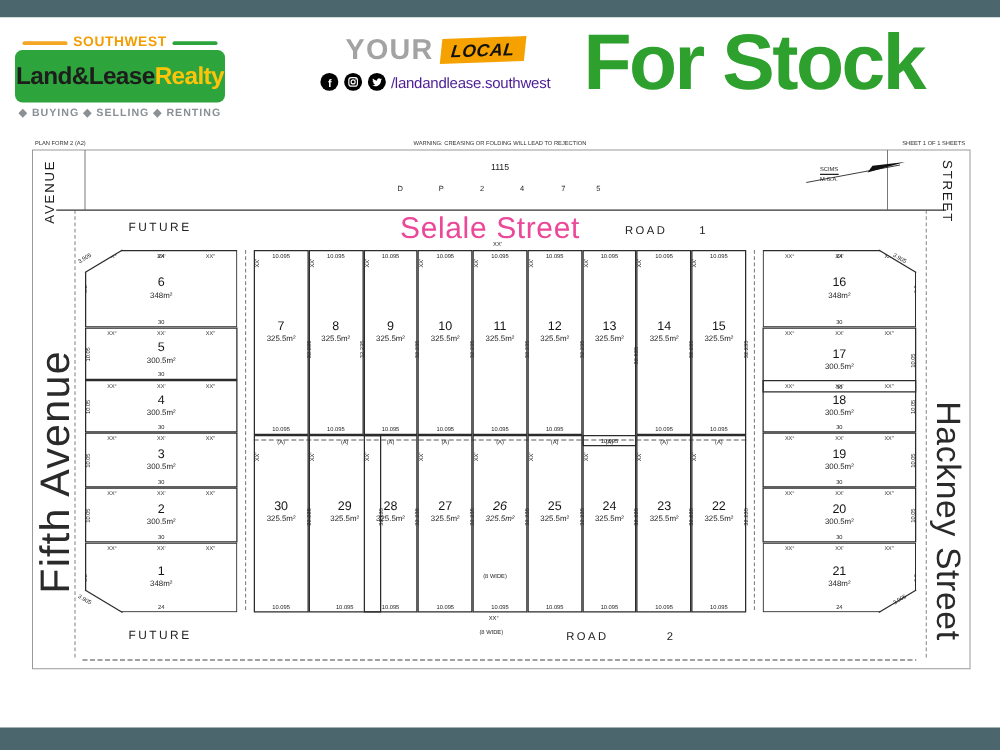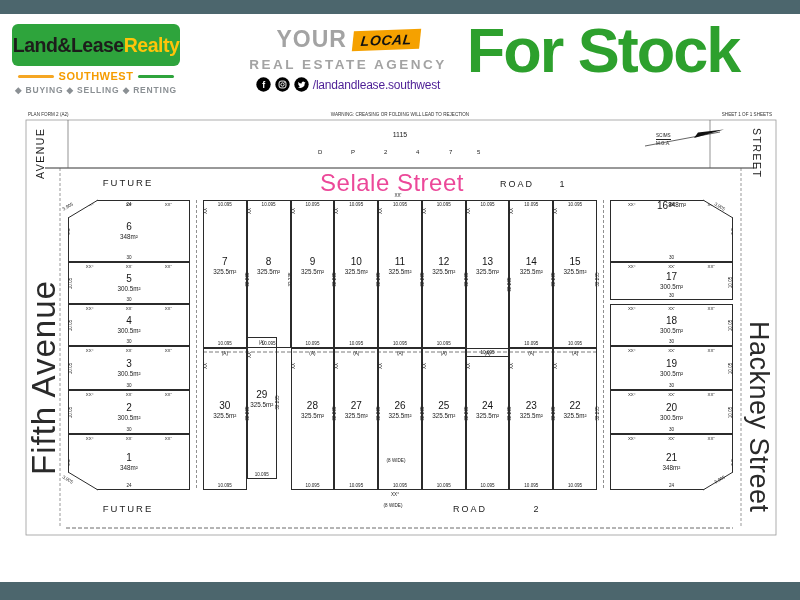--- a/index.html
+++ b/index.html
@@ -69,38 +69,37 @@
 </head>
 <body>
 
 <div id="stage">
 
   <div class="bar" id="bar-top"></div>
 
   <div id="header">
 
     <div id="logo-block">
-      <div id="logo-box">
-        <span class="lb">Land&amp;Lease</span>
-          <span class="ly">Realty</span>
-      </div>
       <div id="logo-row2">
         <span class="ln ln-o"></span>
         <span class="rg">SOUTHWEST</span>
         <span class="ln ln-g"></span>
       </div>
+      <div id="logo-box">
+        <span class="lb">Land&amp;Lease</span>
+          <span class="ly">Realty</span>
+      </div>
       <div id="logo-row3">◆ BUYING ◆ SELLING ◆ RENTING</div>
     </div>
 
     <div id="agency-block">
       <div id="agency-row1">
         <span class="your">YOUR</span>
         <span class="local">LOCAL</span>
       </div>
-      <div id="agency-row2">REAL ESTATE AGENCY</div>
       <div id="agency-row3">
         <span class="sicon">
           <svg viewBox="0 0 24 24" width="15" height="15">
               <circle cx="12" cy="12" r="11.5" fill="#000"></circle>
               <text x="12.5" y="18" font-size="14" font-weight="bold" fill="#fff" text-anchor="middle" font-family="Liberation Serif, serif">f</text>
             </svg>
         </span>
         <span class="sicon">
           <svg viewBox="0 0 24 24" width="15" height="15">
               <circle cx="12" cy="12" r="11.5" fill="#000"></circle>
@@ -257,34 +256,34 @@
           </div>
           <div class="" style="position: absolute; top: 1px; left: 14%; right: 14%; display: flex; justify-content: space-between; font-size: 4.4px; color: rgb(34, 34, 34);">
             <div class="">XX°</div>
             <div class="">XX'</div>
             <div class="">XX''</div>
           </div>
           <div class="dim" style="bottom: 1px; left: 0px; right: 0px; text-align: center;">24</div>
           <div class="dim dim-rot" style="top: 46%; left: -4px;">6.2</div>
         </div>
         <div class="lot" style="left: 610px; top: 95px; width: 123px; height: 62px; clip-path: polygon(0px 0px, calc(100% - 30px) 0px, 100% 18px, 100% 100%, 0px 100%);">
-          <div class="lot-lbl" style="top: 0px; bottom: 0px; display: flex; flex-direction: row; justify-content: center;">
+          <div class="lot-lbl" style="top: 0px; bottom: 0px; display: flex; flex-direction: column; justify-content: center;">
             <div class="lot-num">16</div>
             <div class="lot-area">348m²</div>
           </div>
           <div class="" style="position: absolute; top: 1px; left: 14%; right: 14%; display: flex; justify-content: space-between; font-size: 4.4px; color: rgb(34, 34, 34);">
             <div class="">XX°</div>
             <div class="">XX'</div>
             <div class="">XX''</div>
           </div>
           <div class="dim" style="top: 1px; left: 0px; right: 0px; text-align: center;">24</div>
           <div class="dim" style="bottom: 1px; left: 0px; right: 0px; text-align: center;">30</div>
           <div class="dim dim-rot" style="top: 46%; right: -4px;">6.2</div>
         </div>
-        <div class="lot" style="left: 610px; top: 157px; width: 123px; height: 38px;">
+        <div class="lot" style="left: 610px; top: 157px; width: 123px; height: 52px;">
           <div class="lot-lbl" style="top: 0px; bottom: 0px; display: flex; flex-direction: column; justify-content: center;">
             <div class="lot-num">17</div>
             <div class="lot-area">300.5m²</div>
           </div>
           <div class="" style="position: absolute; top: 1px; left: 14%; right: 14%; display: flex; justify-content: space-between; font-size: 4.4px; color: rgb(34, 34, 34);">
             <div class="">XX°</div>
             <div class="">XX'</div>
             <div class="">XX''</div>
           </div>
           <div class="dim" style="bottom: 1px; left: 0px; right: 0px; text-align: center;">30</div>
@@ -435,21 +434,21 @@
         <div class="lot" style="left: 203px; top: 243px; width: 43.7778px; height: 142px;">
           <div class="lot-lbl" style="top: 52px;">
             <div class="lot-num">30</div>
             <div class="lot-area">325.5m²</div>
           </div>
           <div class="dim" style="top: 2px; left: 0px; right: 0px; text-align: center;">(A)</div>
           <div class="dim" style="bottom: 1px; left: 0px; right: 0px; text-align: center;">10.095</div>
           <div class="dim dim-rot" style="top: 14px; left: -2px;">XX'</div>
           <div class="dim dim-rot" style="top: 44%; right: -8px;">32.235</div>
         </div>
-        <div class="lot" style="left: 246.778px; top: 232px; width: 30px; height: 142px;">
+        <div class="lot" style="left: 246.778px; top: 243px; width: 58px; height: 142px;">
           <div class="lot-lbl" style="top: 52px;">
             <div class="lot-num">29</div>
             <div class="lot-area">325.5m²</div>
           </div>
           <div class="dim" style="top: 2px; left: 0px; right: 0px; text-align: center;">(A)</div>
           <div class="dim" style="bottom: 1px; left: 0px; right: 0px; text-align: center;">10.095</div>
           <div class="dim dim-rot" style="top: 14px; left: -2px;">XX'</div>
           <div class="dim dim-rot" style="top: 44%; right: -8px;">32.235</div>
         </div>
         <div class="lot" style="left: 290.556px; top: 243px; width: 43.7778px; height: 142px;">
@@ -466,21 +465,21 @@
           <div class="lot-lbl" style="top: 52px;">
             <div class="lot-num">27</div>
             <div class="lot-area">325.5m²</div>
           </div>
           <div class="dim" style="top: 2px; left: 0px; right: 0px; text-align: center;">(A)</div>
           <div class="dim" style="bottom: 1px; left: 0px; right: 0px; text-align: center;">10.095</div>
           <div class="dim dim-rot" style="top: 14px; left: -2px;">XX'</div>
           <div class="dim dim-rot" style="top: 44%; right: -8px;">32.235</div>
         </div>
         <div class="lot" style="left: 378.111px; top: 243px; width: 43.7778px; height: 142px;">
-          <div class="lot-lbl" style="top: 52px;">
+          <div class="lot-lbl" style="top: 52px; font-style: italic;">
             <div class="lot-num">26</div>
             <div class="lot-area">325.5m²</div>
           </div>
           <div class="dim" style="top: 2px; left: 0px; right: 0px; text-align: center;">(A)</div>
           <div class="dim" style="bottom: 1px; left: 0px; right: 0px; text-align: center;">10.095</div>
           <div class="dim dim-rot" style="top: 14px; left: -2px;">XX'</div>
           <div class="dim dim-rot" style="top: 44%; right: -8px;">32.235</div>
         </div>
         <div class="lot" style="left: 421.889px; top: 243px; width: 43.7778px; height: 142px;">
           <div class="lot-lbl" style="top: 52px;">

